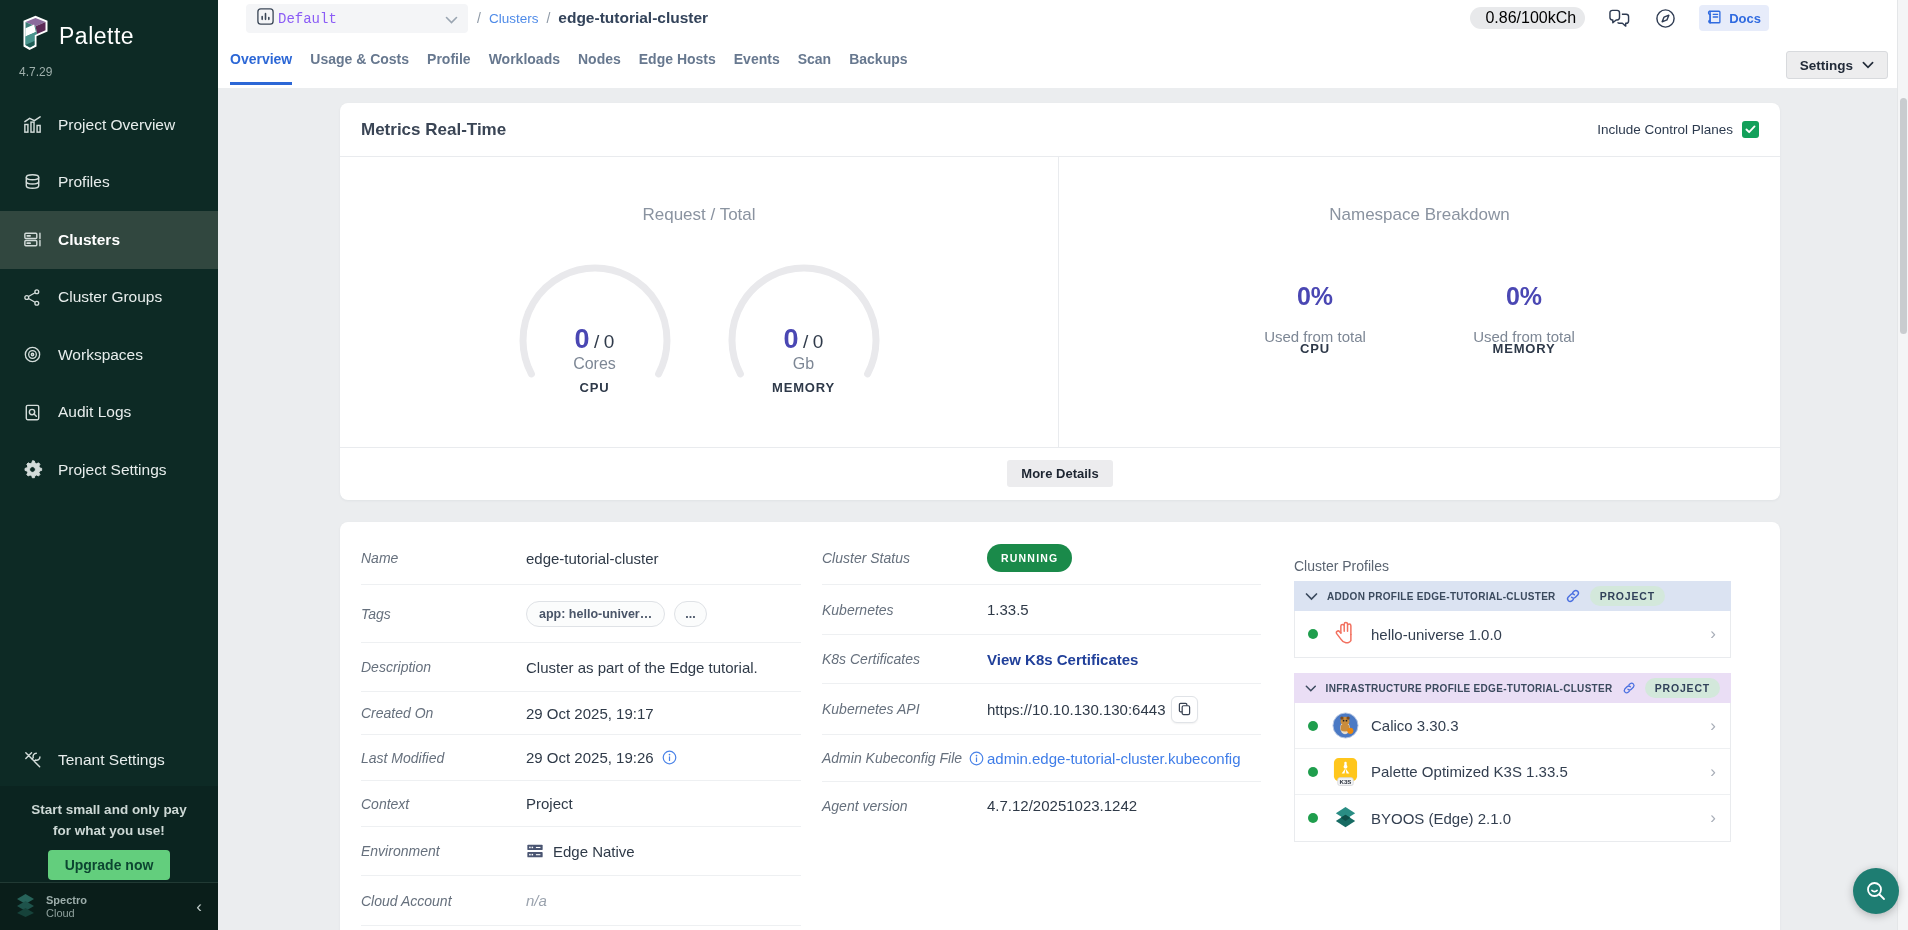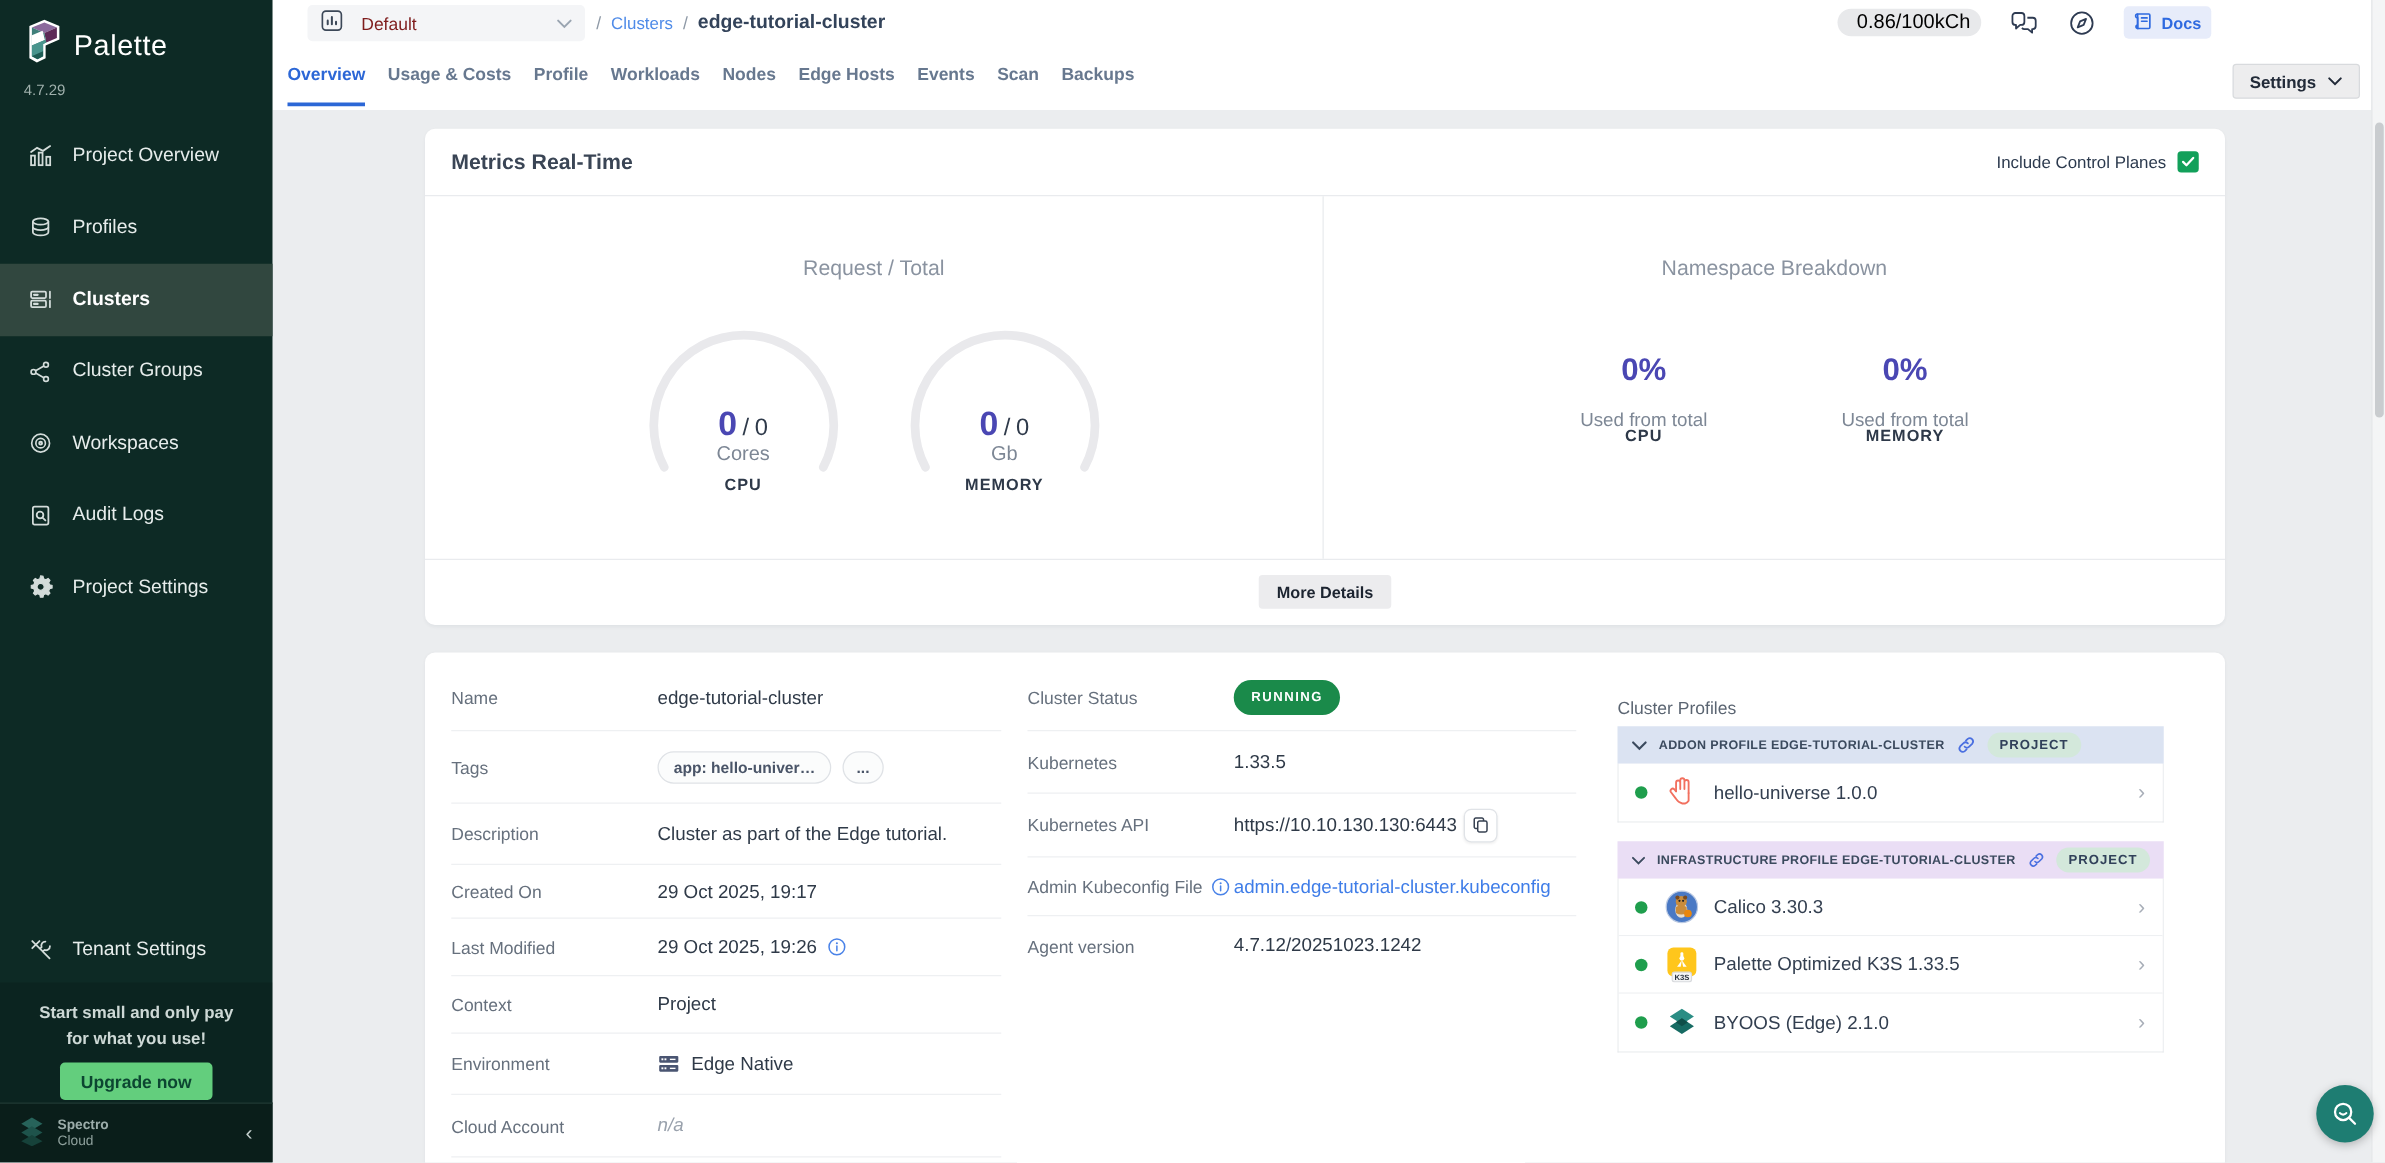--- a/index.html
+++ b/index.html
@@ -22,21 +22,21 @@
   .upgrade-btn { margin-top:9px; display:inline-block; background:#63ce7d; color:#0c4631; font-size:14px; font-weight:600; padding:7px 17px; border-radius:4px; border:none; cursor:pointer; }
   .side-footer { position:absolute; left:0; top:882px; width:100%; height:48px; background:#0a1e1a; border-top:1px solid #213a34; display:flex; align-items:center; padding:0 16px 0 13px; }
   .sc-text { margin-left:8px; font-size:11px; line-height:12.5px; color:#8ea09c; }
   .sc-text b { color:#9cadaa; font-weight:700; }
   .collapse { margin-left:auto; color:#c2cecb; font-size:17px; cursor:pointer; line-height:1; }
 
   
   .main { position:absolute; left:218px; top:0; width:1690px; height:930px; }
   .topbar { position:relative; height:36px; background:#ffffff; }
   .proj-select { position:absolute; left:28px; top:4px; width:222px; height:29px; background:#f4f5f7; border-radius:4px; display:flex; align-items:center; padding:0 10px; cursor:pointer; }
-  .proj-select .plabel { margin-left:14px; font-size:14px; color:#7f1d1d; }
+  .proj-select .plabel { margin-left:3px; font-size:14px; color:#8b5cf6;font-family:Liberation Mono, monospace; }
   .proj-select .chev { margin-left:auto; }
   .crumbs { position:absolute; left:259px; top:0; height:36px; display:flex; align-items:center; gap:8px; }
   .crumb-sep { color:#8e99a6; font-size:14px; }
   .crumb-link { color:#4f8be8; font-size:13.5px; cursor:pointer; }
   .crumb-current { color:#33435a; font-size:15.5px; font-weight:700; }
   .top-right { position:absolute; right:139px; top:0; height:36px; display:flex; align-items:center; gap:22px; }
   .usage-pill { width:115px; height:22px; background:#e8e9eb; border-radius:11px; display:flex; align-items:center; justify-content:flex-end; padding-right:9px; font-size:16px; color:#000000; }
   .icon-btn { width:24px; height:24px; display:flex; align-items:center; justify-content:center; cursor:pointer; }
   .docs-btn { height:26px; background:#e7ecfa; border-radius:4px; display:flex; align-items:center; gap:6px; padding:0 8px; cursor:pointer; }
   .docs-btn span { color:#2f6ae0; font-size:13px; font-weight:600; }
@@ -77,21 +77,21 @@
   .ns-metric { position:absolute; top:81px; width:100%; font-size:13px; font-weight:700; color:#2e3949; letter-spacing:0.8px; }
   .m-footer { height:52px; border-top:1px solid #e9ebee; display:flex; align-items:center; justify-content:center; }
   .more-btn { height:27px; background:#ececee; border:none; border-radius:3px; padding:0 14px; font-size:13px; font-weight:600; color:#1c2430; font-family:inherit; cursor:pointer; }
 
   
   .details-card { position:absolute; left:122px; top:434px; width:1440px; height:440px; display:flex; padding-left:21px; padding-top:10px; }
   .dcol { display:flex; flex-direction:column; }
   .dcol-1 { width:440px; }
   .dcol-2 { width:439px; margin-left:21px; }
   .drow { display:flex; align-items:center; border-bottom:1px solid #eef0f2; }
-  .dlabel { width:165px; flex:0 0 165px; font-size:14px; color:#66707d; display:flex; align-items:center; gap:7px; }
+  .dlabel { width:165px; flex:0 0 165px; font-size:14px; color:#66707d; display:flex; align-items:center; gap:7px;font-style:italic; }
   .dvalue { font-size:15px; color:#2f3a48; display:flex; align-items:center; }
   .tag-pill { border:1px solid #dfe2e6; background:#fbfcfc; border-radius:14px; padding:5px 12px; font-size:12.5px; font-weight:700; color:#4a5568; }
   .tag-more { border:1px solid #dfe2e6; background:#fbfcfc; border-radius:14px; padding:5px 10px; font-size:12.5px; font-weight:700; color:#4a5568; margin-left:9px; cursor:pointer; }
   .na { color:#9aa2ad; font-style:italic; }
   .healthy { color:#1fa356; font-size:12.5px; font-weight:700; letter-spacing:1px; display:flex; align-items:center; gap:7px; }
   .running { background:#1a8a4a; color:#ffffff; font-size:10.5px; font-weight:700; letter-spacing:1.2px; border-radius:14px; padding:8px 14px; border:none; cursor:pointer; font-family:inherit; }
   .navy-link { color:#21409a; font-weight:700; font-size:15px; cursor:pointer; }
   .blue-link { color:#3f7de8; cursor:pointer; }
   .port-wrap { position:relative; margin-left:4px; display:inline-flex; }
   .port-chip { background:#f2f3f5; border-radius:3px; padding:2px 5px; color:#3f7de8; cursor:pointer; font-size:14.5px; }
@@ -442,20 +442,26 @@
       <div class="dcol dcol-2">
         <div class="drow" style="height:53px">
           <span class="dlabel">Cluster Status</span>
           <span class="dvalue">
               <button class="running">RUNNING</button>
             </span>
         </div>
         <div class="drow" style="height:50px">
           <span class="dlabel">Kubernetes</span>
           <span class="dvalue">1.33.5</span>
+        </div>
+        <div class="drow" style="height:49px">
+          <span class="dlabel">K8s Certificates</span>
+          <span class="dvalue">
+              <span class="navy-link">View K8s Certificates</span>
+            </span>
         </div>
         <div class="drow" style="height:51px">
           <span class="dlabel">Kubernetes API</span>
           <span class="dvalue">
             <span>https://10.10.130.130:6443</span>
             <span class="copy-btn">
               <svg width="13" height="14" viewBox="0 0 14 15" fill="none" stroke="#374151" stroke-width="1.3">
                   <rect x="4.5" y="4" width="8" height="9.5" rx="1.5"></rect>
                   <path d="M9.5 4 V2.8 a1.3 1.3 0 0 0 -1.3 -1.3 H2.8 A1.3 1.3 0 0 0 1.5 2.8 v6.4 a1.3 1.3 0 0 0 1.3 1.3 H4.5"></path>
                 </svg>

